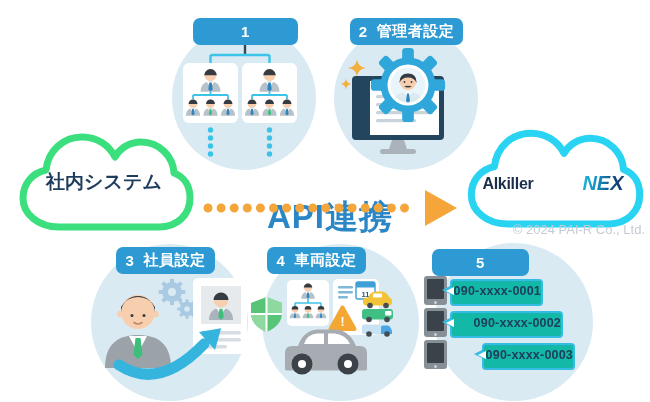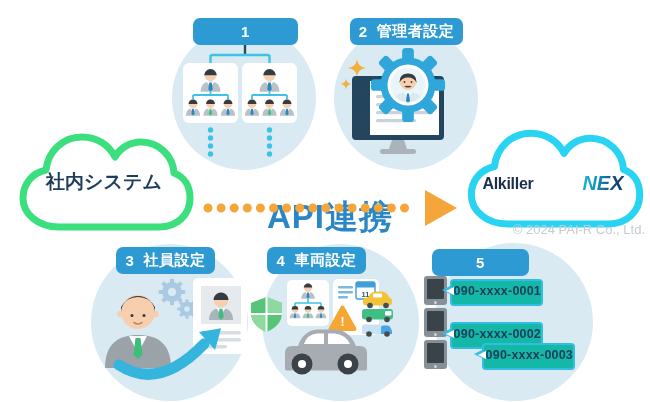--- a/index.html
+++ b/index.html
@@ -249,21 +249,21 @@
     </div>
   <div class="phone" style="left:424px;top:308px;">
       <div class="screen"></div>
       <div class="homebtn"></div>
     </div>
   <div class="phone" style="left:424px;top:340px;">
       <div class="screen"></div>
       <div class="homebtn"></div>
     </div>
   <div class="bubble" style="left:450px;top:279px;">090-xxxx-0001</div>
-  <div class="bubble" style="left:450px;top:322px;">090-xxxx-0002</div>
+  <div class="bubble" style="left:450px;top:311px;padding-left:20px;">090-xxxx-0002</div>
   <div class="bubble" style="left:450px;top:343px;margin-left:32px;">090-xxxx-0003</div>
 
   <div class="step" style="left:193px;top:18px;width:105px;">
     <span>1</span>
   </div>
   <div class="step" style="left:350px;top:18px;width:113px;">
     <span>2</span>
       <span>管理者設定</span>
   </div>
   <div class="step" style="left:116px;top:247px;width:99px;">

